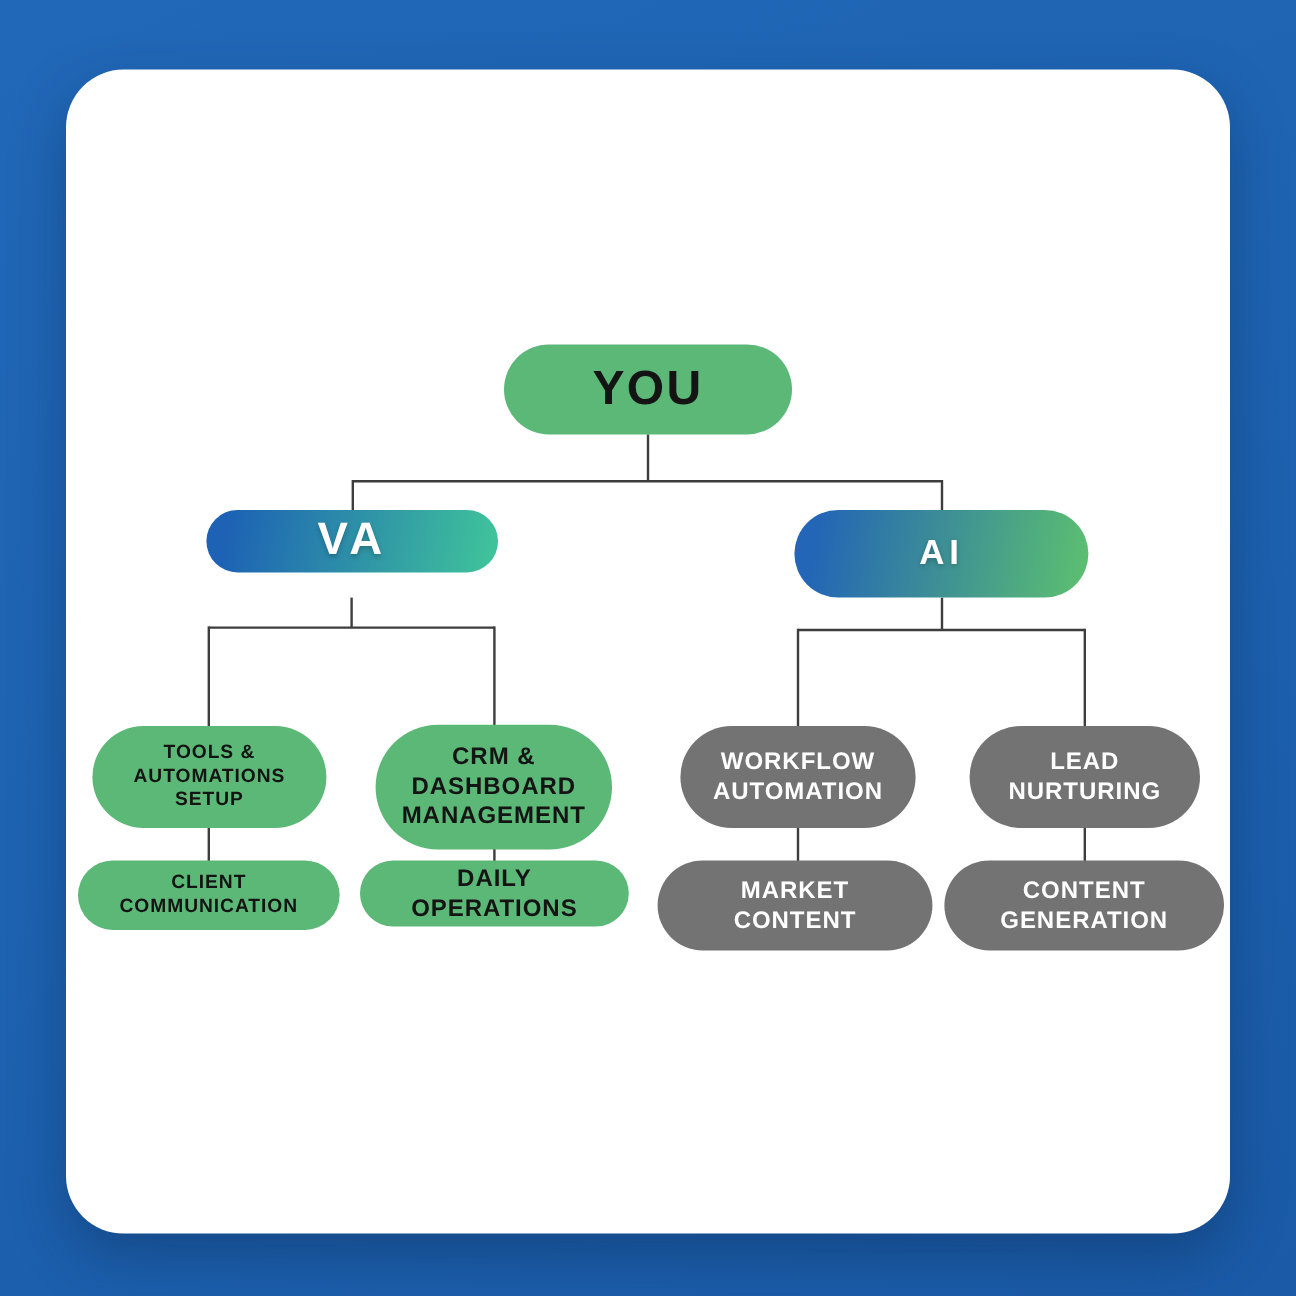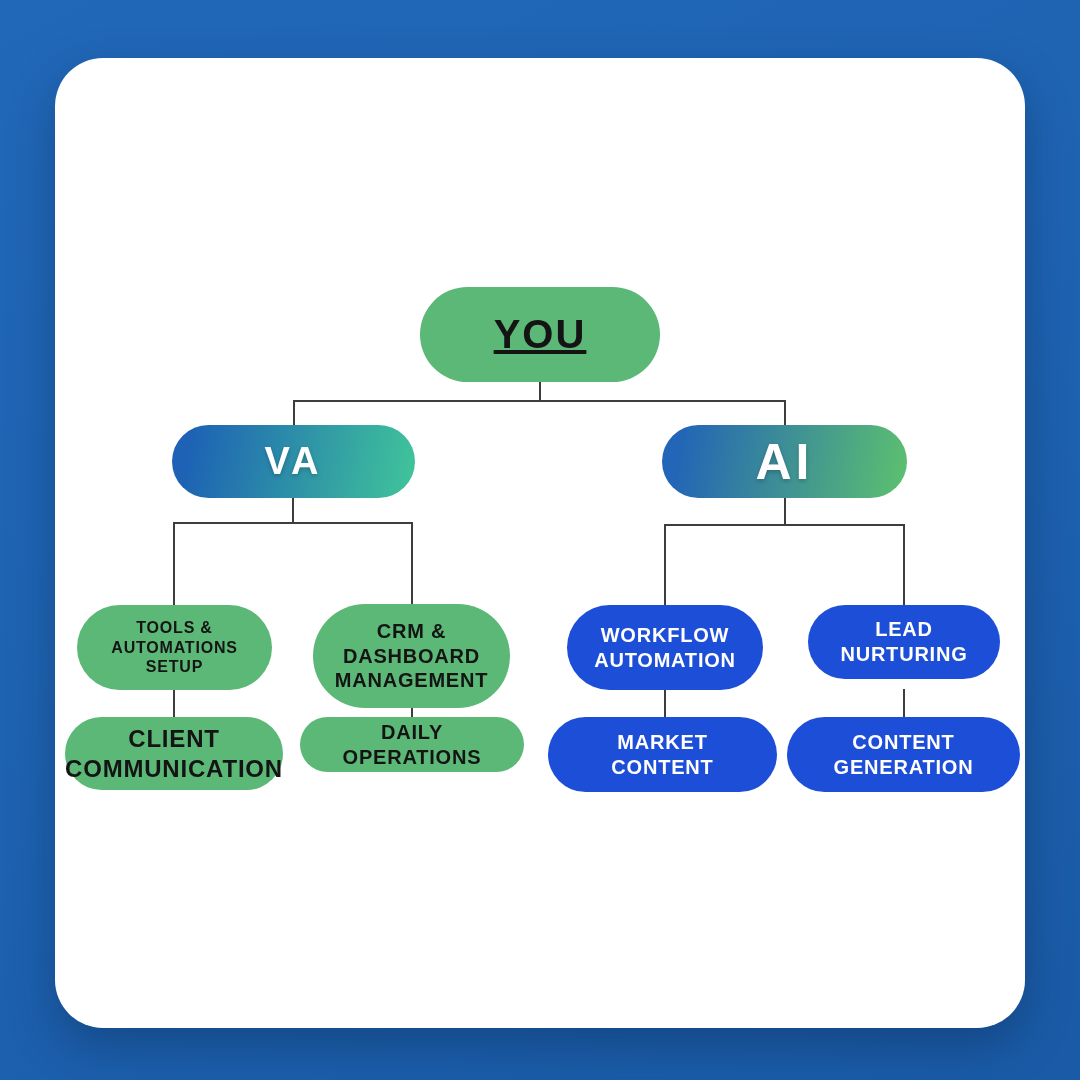--- a/index.html
+++ b/index.html
@@ -38,40 +38,40 @@
     justify-content: center;
     border-radius: 999px;
     text-align: center;
     font-weight: bold;
   }
   .pill-label {
     white-space: pre-line;
     line-height: 1.24;
   }
   .pill--green { background: #5cb877; color: #141414; }
-  .pill--blue  { background: #1d4ed8; color: #ffffff; }
+  .pill--blue  { background: #737373; color: #ffffff; }
   .pill--va {
     background: linear-gradient(100deg, #1d62b4 8%, #3fc19b 96%);
     color: #ffffff;
   }
   .pill--ai {
     background: linear-gradient(100deg, #2365b6 8%, #5abd72 96%);
     color: #ffffff;
   }
 
   
-  .n-you      { left: 365px; top: 229px; width: 240px; height: 95px; font-size: 40px; letter-spacing: 2px; text-decoration: underline; }
-  .n-va       { left: 117px; top: 367px; width: 243px; height: 73px; font-size: 38px; letter-spacing: 4px; }
-  .n-ai       { left: 607px; top: 367px; width: 245px; height: 73px; font-size: 50px; letter-spacing: 4px; }
+  .n-you      { left: 365px; top: 229px; width: 240px; height: 75px; font-size: 40px; letter-spacing: 2px; }
+  .n-va       { left: 117px; top: 367px; width: 243px; height: 52px; font-size: 38px; letter-spacing: 4px; }
+  .n-ai       { left: 607px; top: 367px; width: 245px; height: 73px; font-size: 29px; letter-spacing: 4px; }
   .n-va .pill-label, .n-ai .pill-label { text-shadow: 0 2px 4px rgba(0,0,0,0.22); }
   .n-tools    { left:  22px; top: 547px; width: 195px; height: 85px; font-size: 16px; letter-spacing: 0.8px; }
   .n-crm      { left: 258px; top: 546px; width: 197px; height: 104px; font-size: 20px; letter-spacing: 0.8px; }
   .n-workflow { left: 512px; top: 547px; width: 196px; height: 85px; font-size: 20px; letter-spacing: 0.8px; }
-  .n-lead     { left: 753px; top: 547px; width: 192px; height: 74px; font-size: 20px; letter-spacing: 0.8px; }
-  .n-client   { left:  10px; top: 659px; width: 218px; height: 73px; font-size: 24px; letter-spacing: 0.8px; }
+  .n-lead     { left: 753px; top: 547px; width: 192px; height: 85px; font-size: 20px; letter-spacing: 0.8px; }
+  .n-client   { left:  10px; top: 659px; width: 218px; height: 58px; font-size: 16px; letter-spacing: 0.8px; }
   .n-daily    { left: 245px; top: 659px; width: 224px; height: 55px; font-size: 20px; letter-spacing: 0.8px; }
   .n-market   { left: 493px; top: 659px; width: 229px; height: 75px; font-size: 20px; letter-spacing: 0.8px; }
   .n-content  { left: 732px; top: 659px; width: 233px; height: 75px; font-size: 20px; letter-spacing: 0.8px; justify-content: center; }
 </style>
 </head>
 <body>
 
 <div class="stage">
   <div class="card">
 

